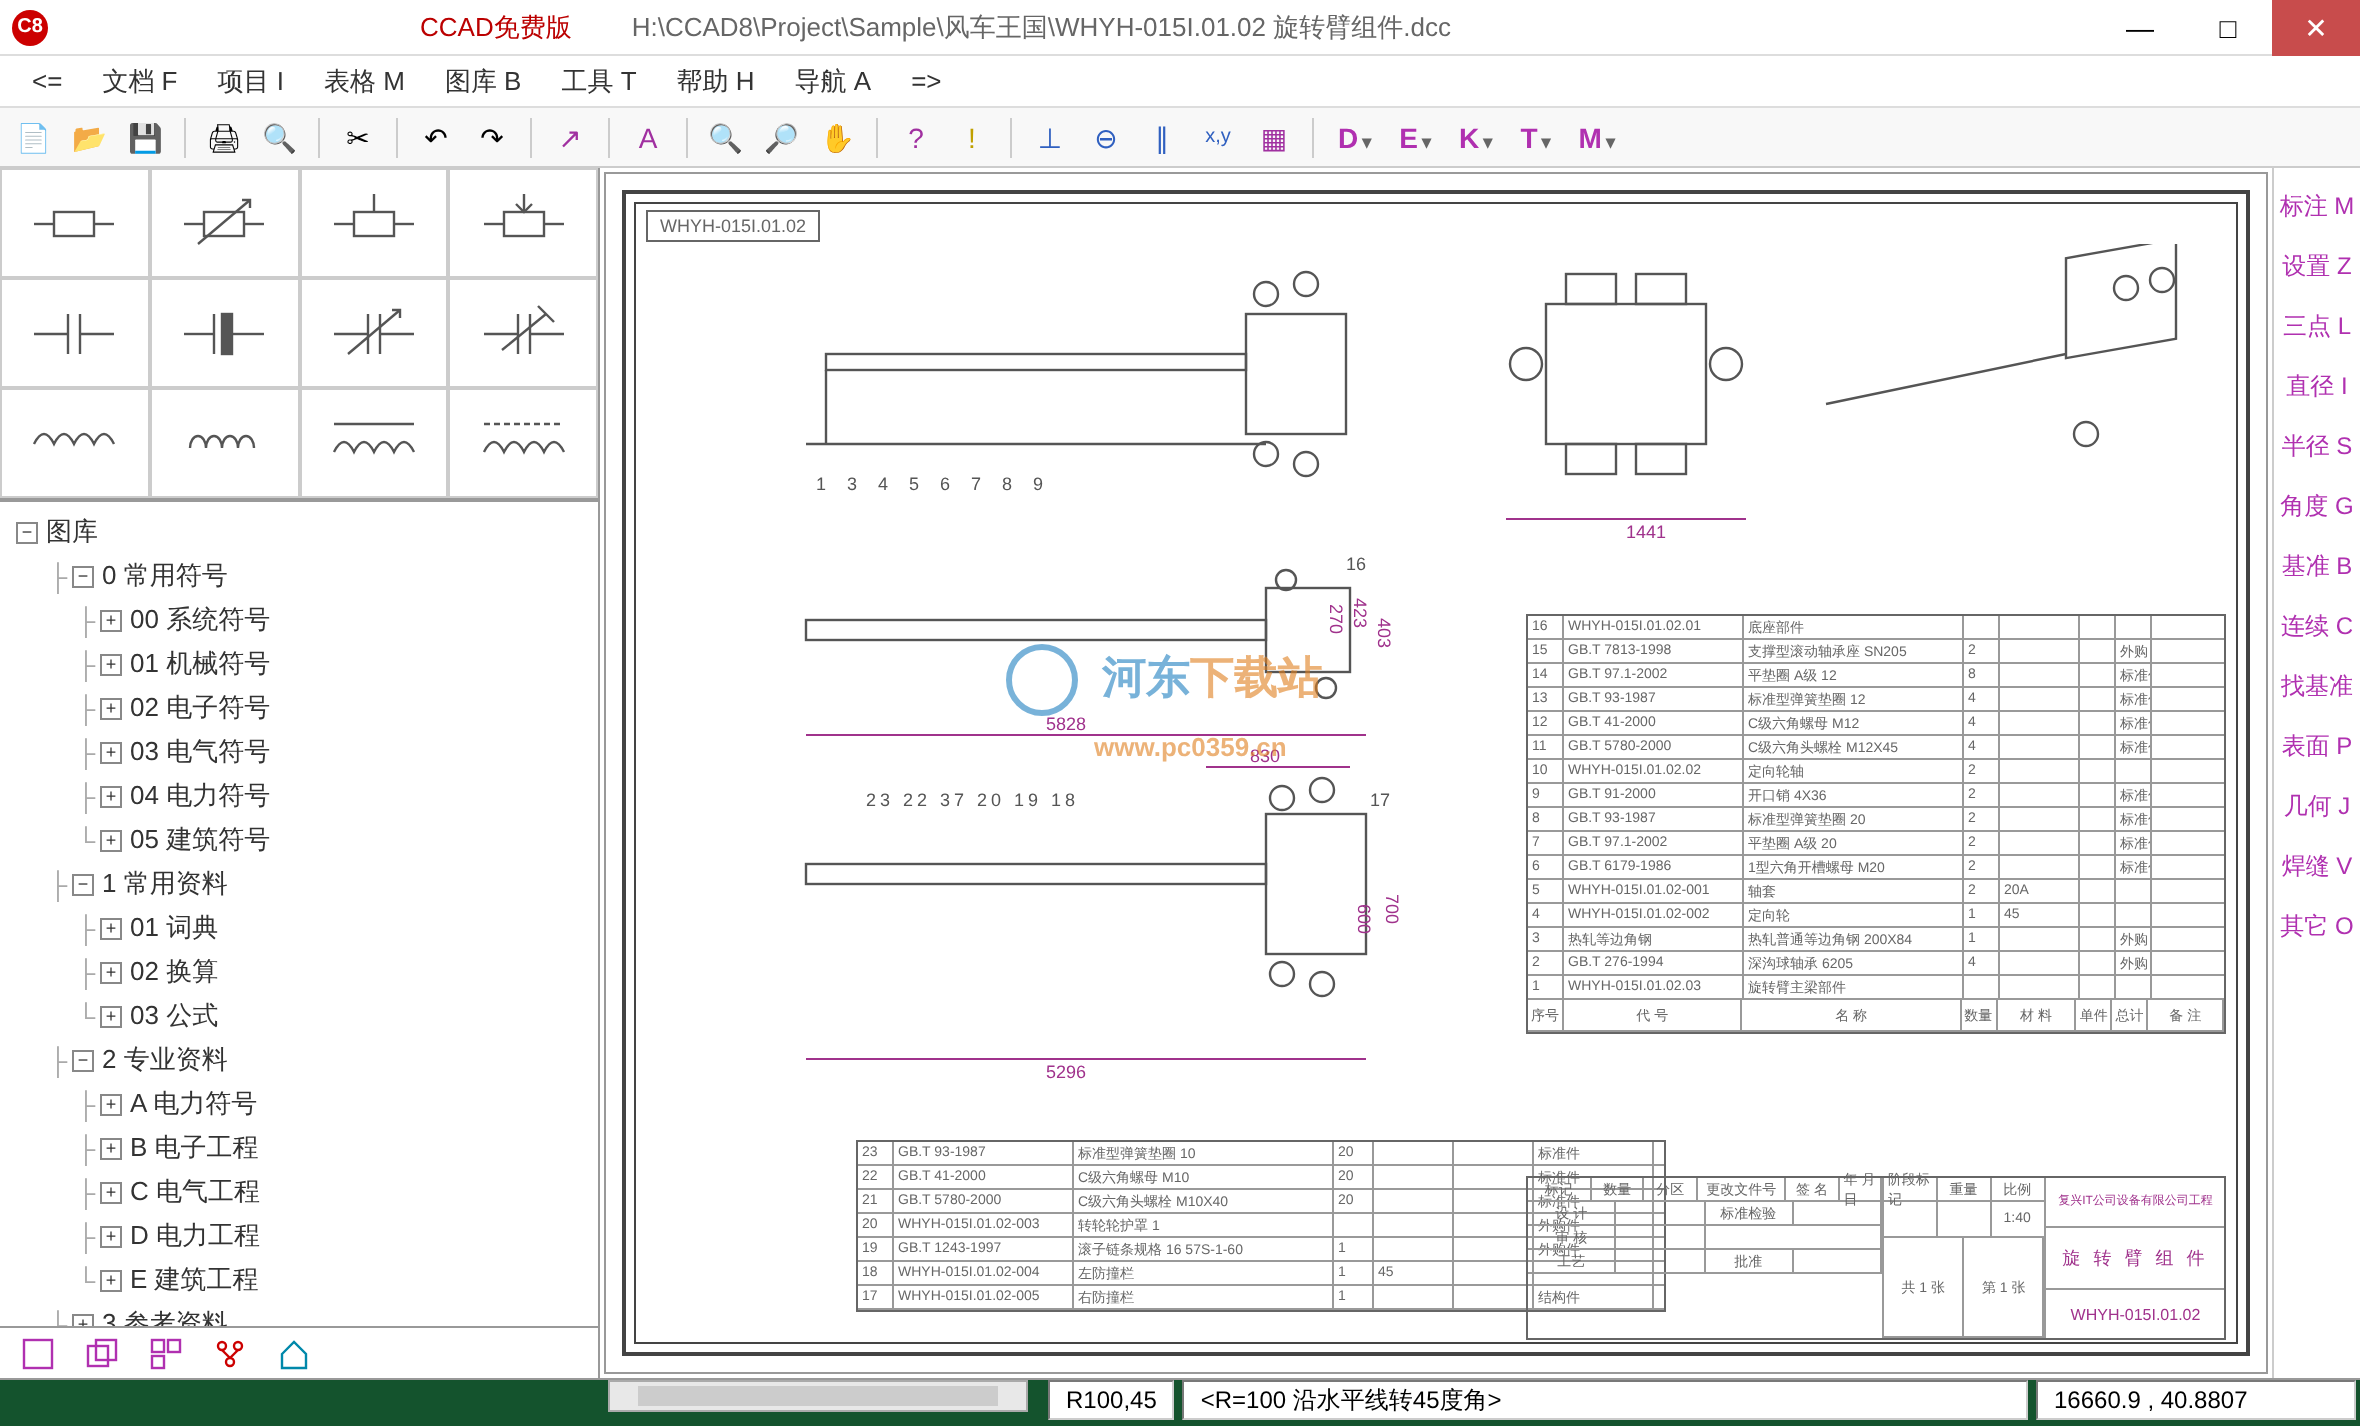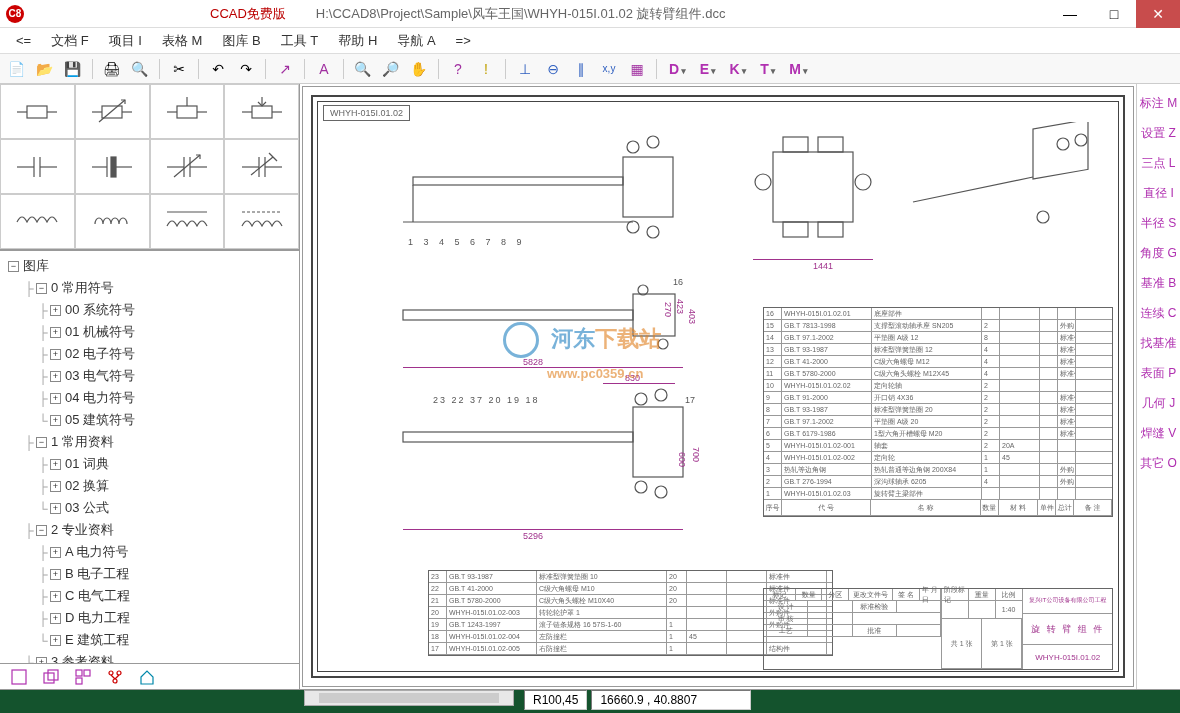--- a/index.html
+++ b/index.html
@@ -728,14 +728,15 @@
       <div class="right-tool">几何 J</div>
       <div class="right-tool">焊缝 V</div>
       <div class="right-tool">其它 O</div>
     </div>
   </div>
 </div>
 
 <div class="statusbar">
   <div class="scroll-h" style="margin-left:304px"></div>
   <div class="status-field">R100,45</div>
+  <div class="status-field" style="flex:1">&lt;R=100 沿水平线转45度角&gt;</div>
   <div class="status-field" style="width:160px">16660.9  , 40.8807</div>
 </div>
 
 </body></html>

